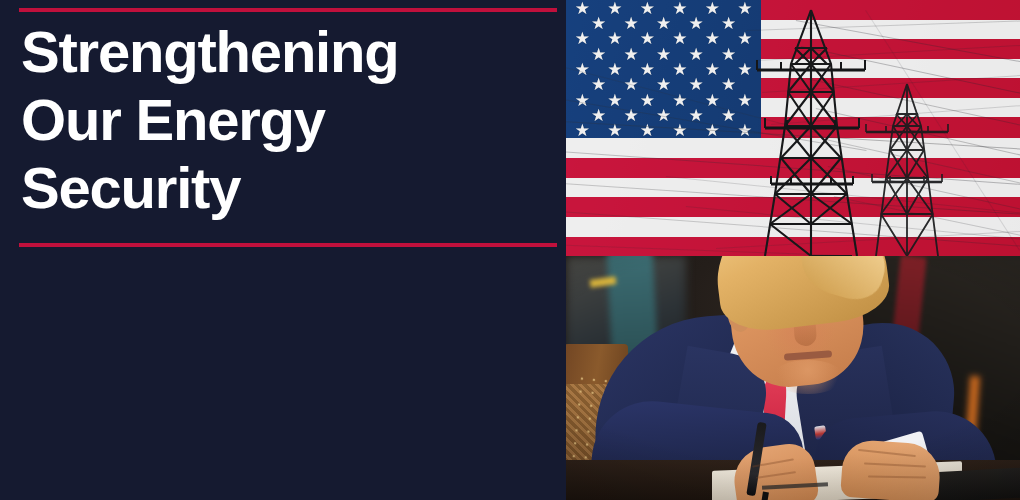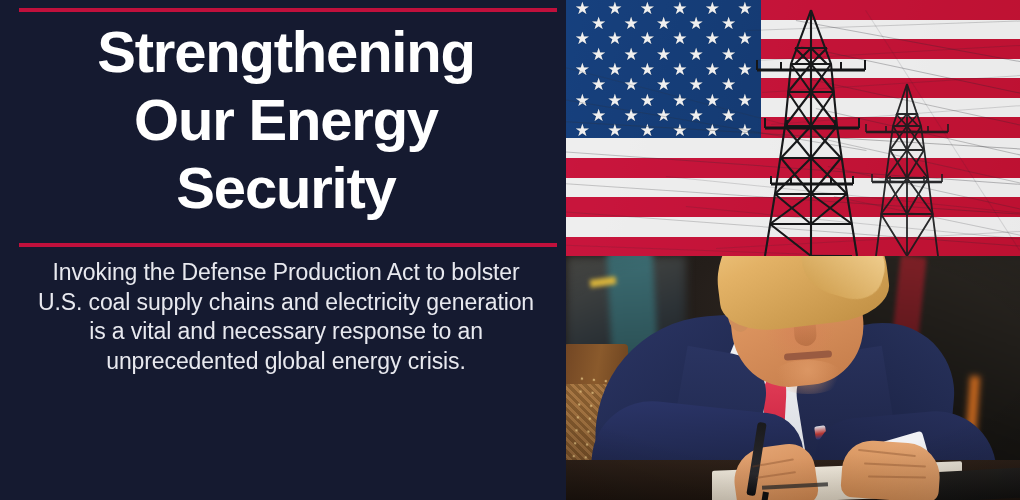--- a/index.html
+++ b/index.html
@@ -1,21 +1,20 @@
 <!DOCTYPE html>
 <html><head>
 <meta charset="utf-8">
 <style>
   html,body{margin:0;padding:0;background:#0d1020;}
   *{box-sizing:border-box;}
   .stage{
     position:relative;width:1020px;height:500px;overflow:hidden;
     font-family:"Liberation Sans","DejaVu Sans",sans-serif;
     background:#151A30;
-    text-align:center;
   }
 
   
   .panel{
     position:absolute;left:0;top:0;width:566px;height:500px;
     background:#151A30;overflow:hidden;
   }
   .rule{
     position:absolute;left:19px;width:538px;height:4px;
     background:#C0103C;
@@ -307,24 +306,20 @@
 
     <div class="rule top"></div>
 
     <div class="headline">Strengthening
 Our Energy
 Security</div>
 
     <div class="rule mid"></div>
 
     <div class="body-wrap">
-      <p class="para">Invoking the Defense Production Act to bolster
-U.S. coal supply chains and electricity generation
-is a vital and necessary response to an
-unprecedented global energy crisis.</p>
     </div>
   </div>
 
   <div class="right">
 
     <div class="flag">
 
       <div class="stripe" style="top:0px;height:20px;background:#C41338;"></div>
       <div class="stripe" style="top:20px;height:19px;background:#EDEDED;"></div>
       <div class="stripe" style="top:39px;height:20px;background:#C41338;"></div>

